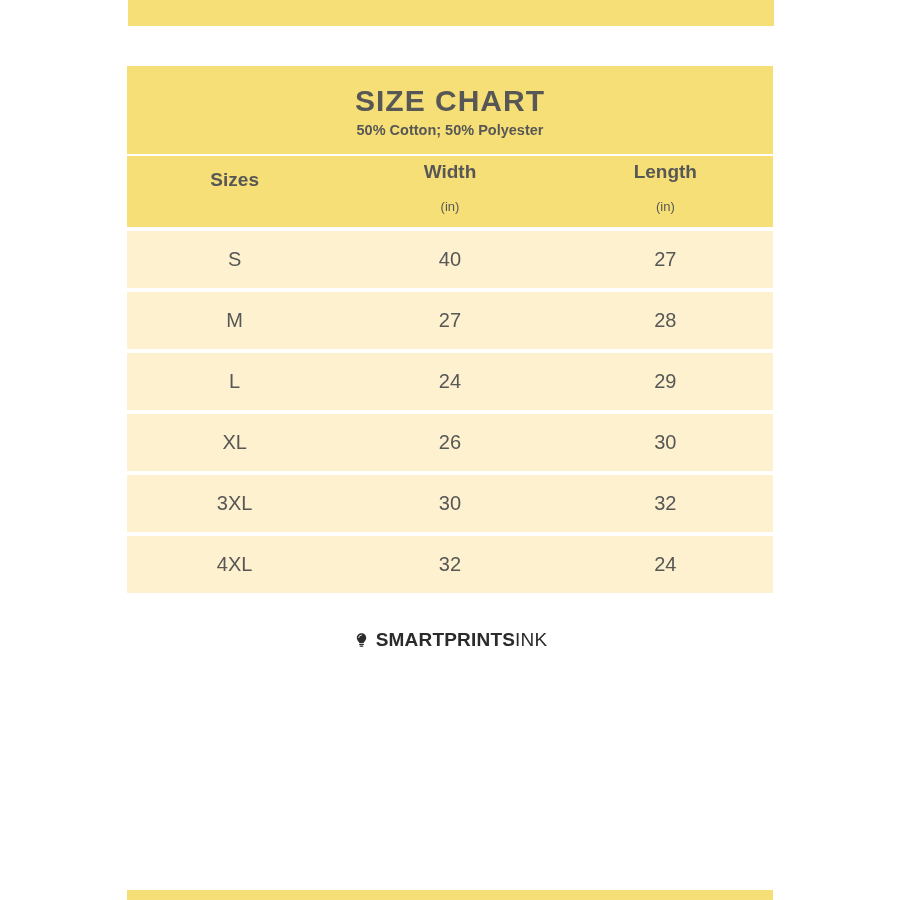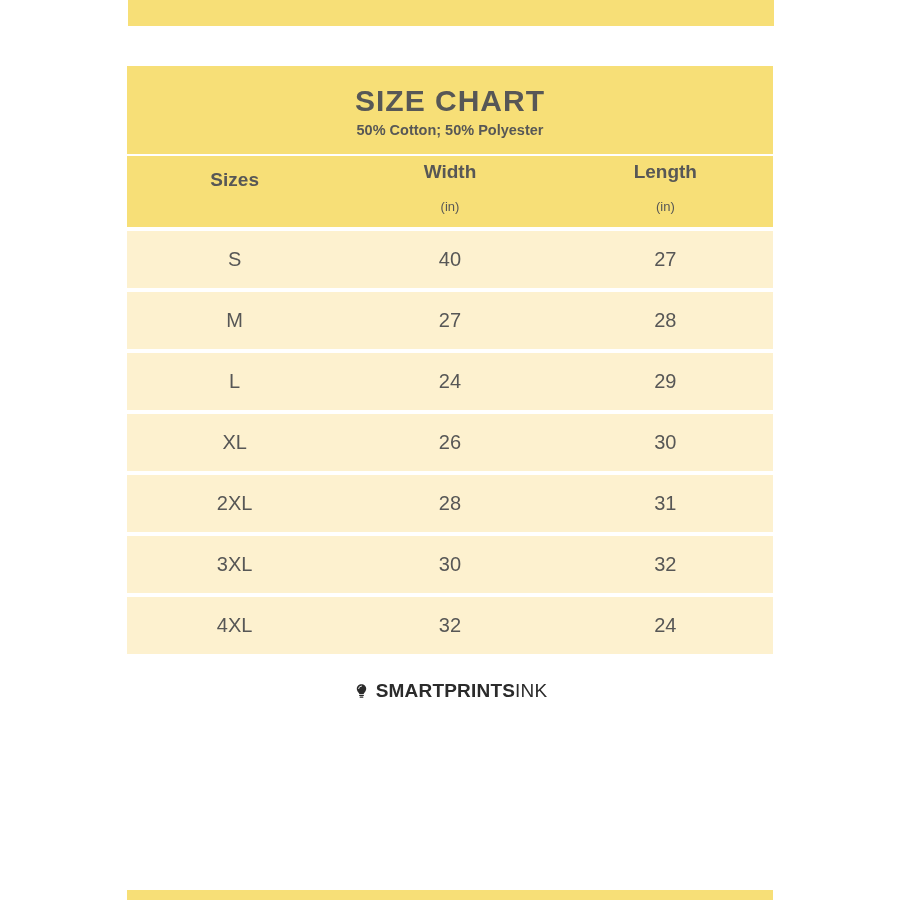--- a/index.html
+++ b/index.html
@@ -95,21 +95,21 @@
     background: #fdf1cf;
   }
   tbody td {
     padding: 17px 0;
     font-size: 20px;
     text-align: center;
     color: #575756;
     border-top: 4px solid #ffffff;
   }
   .footer {
-    margin-top: 26px;
+    margin-top: 36px;
     display: flex;
     align-items: center;
     justify-content: center;
     gap: 6px;
   }
   .footer .bulb {
     display: inline-block;
     width: 17px;
     height: 17px;
     position: relative;
@@ -171,25 +171,20 @@
         </tr>
         <tr>
           <td>L</td>
           <td>24</td>
           <td>29</td>
         </tr>
         <tr>
           <td>XL</td>
           <td>26</td>
           <td>30</td>
-        </tr>
-        <tr>
-          <td>2XL</td>
-          <td>28</td>
-          <td>31</td>
         </tr>
         <tr>
           <td>3XL</td>
           <td>30</td>
           <td>32</td>
         </tr>
         <tr>
           <td>4XL</td>
           <td>32</td>
           <td>24</td>

